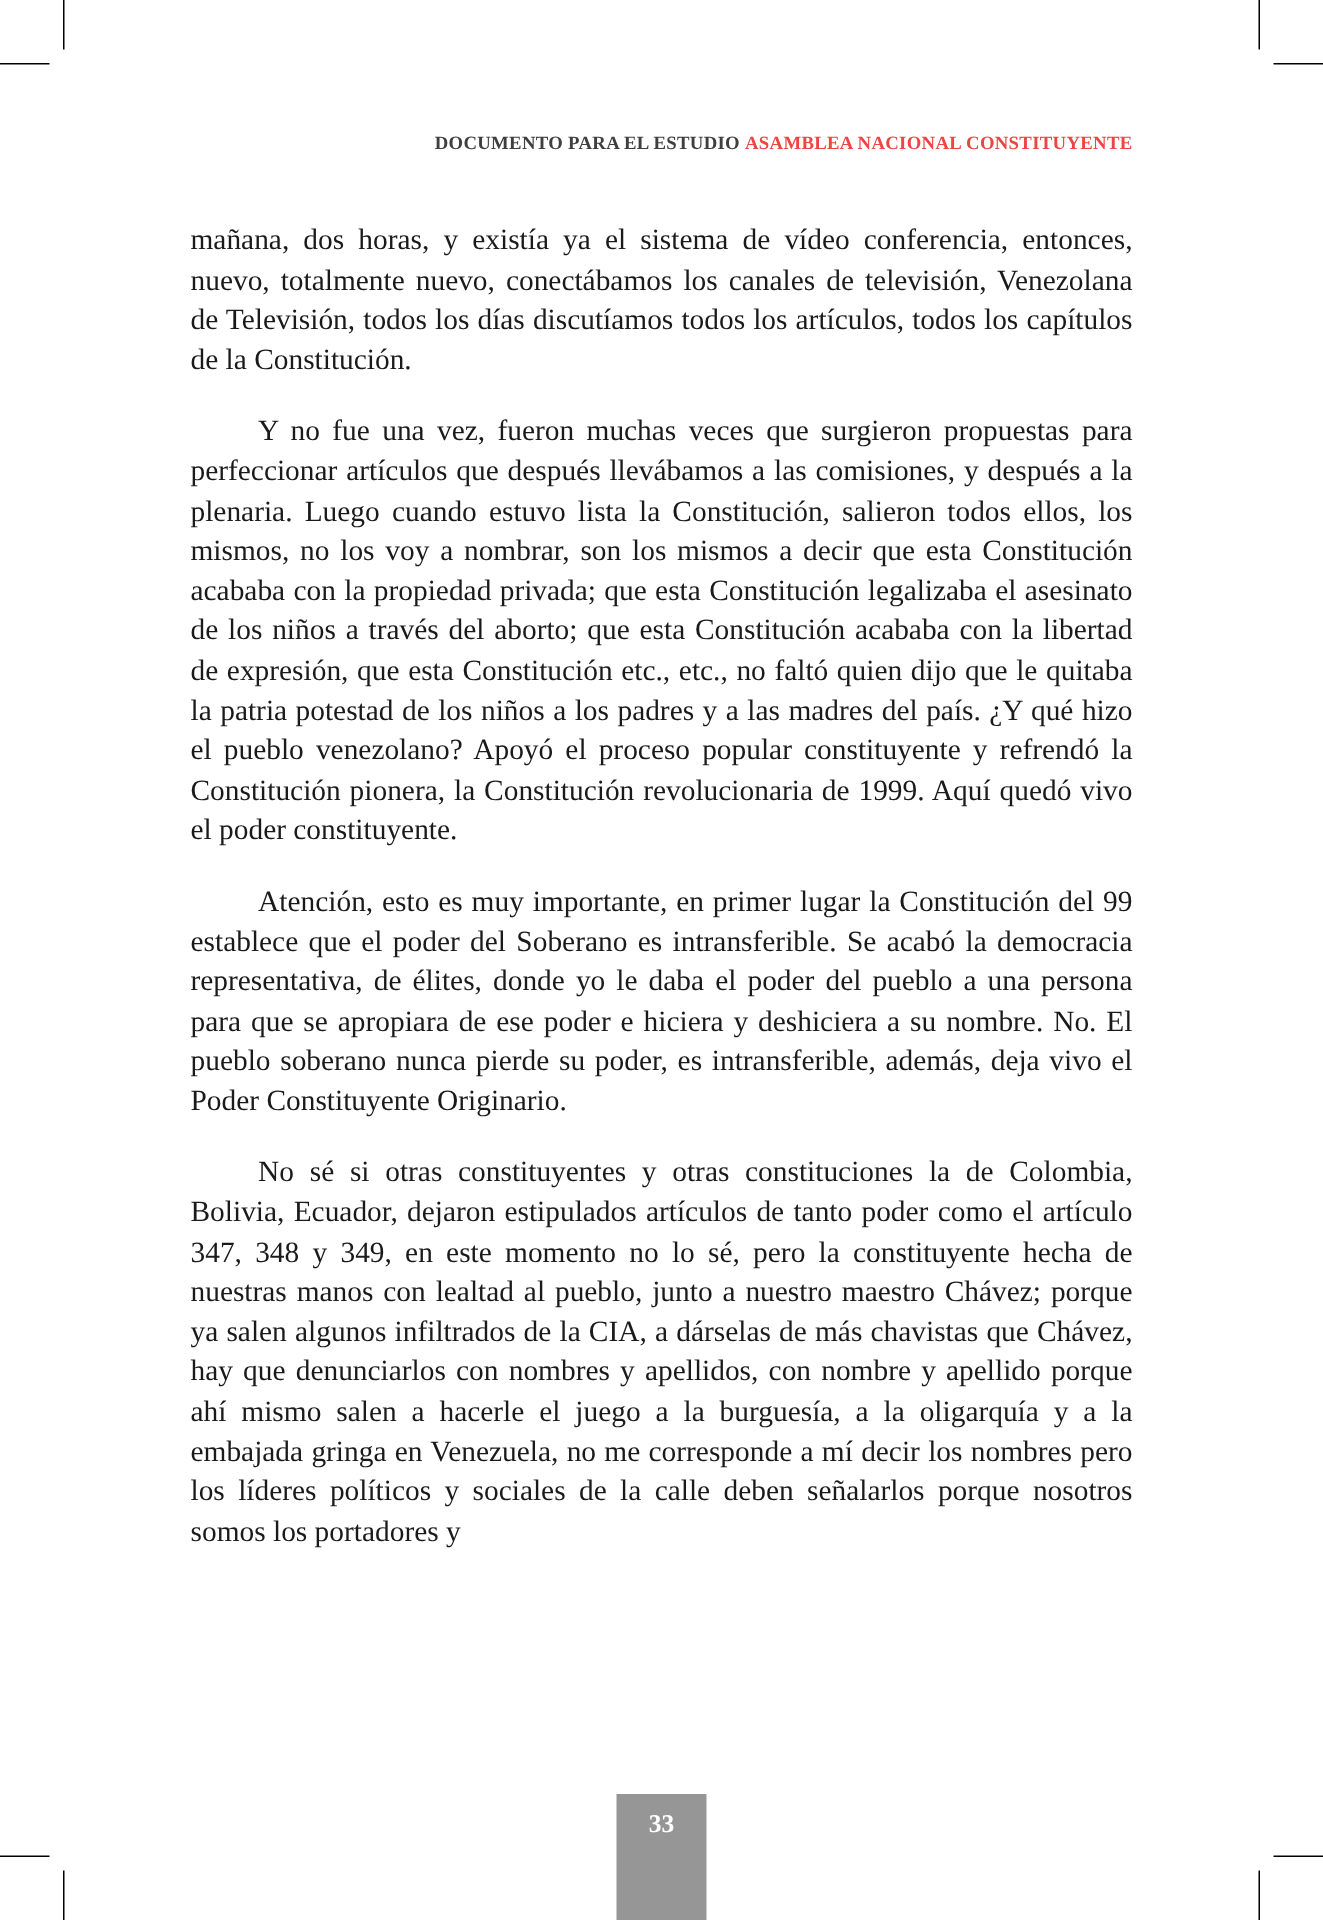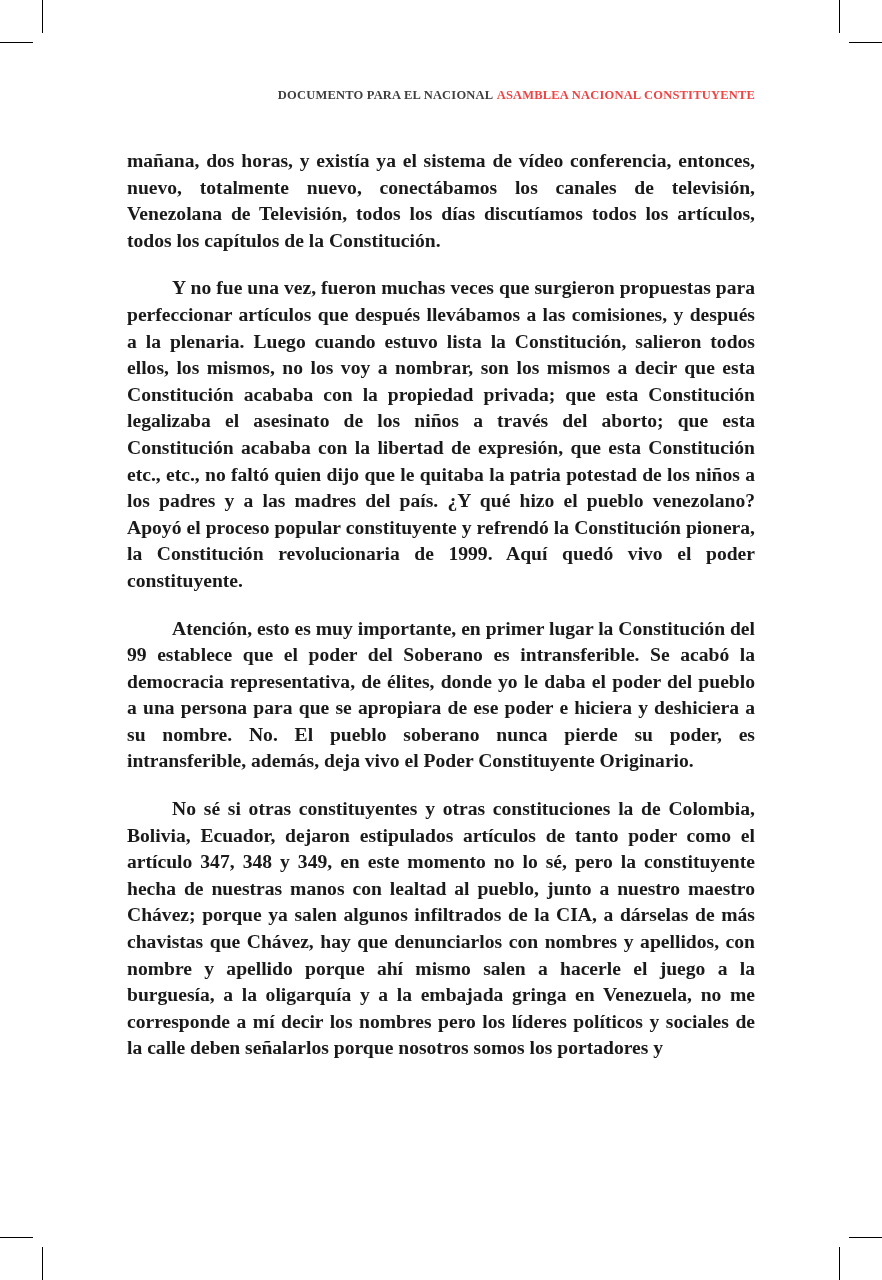--- a/index.html
+++ b/index.html
@@ -50,21 +50,20 @@
   }
   .rh-left  { color: #3f3f3f; }
   .rh-right { color: #ef4444; }
 
   
   .text-column {
     position: absolute;
     left: 127px;
     top: 148px;
     width: 628px;
-    font-weight: bold;
   }
   .para {
     margin: 0 0 21px 0;
     font-size: 19.6px;
     line-height: 26.6px;
     text-align: justify;
     text-justify: inter-word;
     hyphens: manual;
     -webkit-hyphens: manual;
   }
@@ -100,24 +99,27 @@
   <div class="crop crop-v crop-tl-v"></div>
   <div class="crop crop-h crop-tl-h"></div>
   <div class="crop crop-v crop-tr-v"></div>
   <div class="crop crop-h crop-tr-h"></div>
   <div class="crop crop-v crop-bl-v"></div>
   <div class="crop crop-h crop-bl-h"></div>
   <div class="crop crop-v crop-br-v"></div>
   <div class="crop crop-h crop-br-h"></div>
 
   <div class="running-head">
-    <span class="rh-left">DOCUMENTO PARA EL NACIONAL</span><span>&nbsp;</span><span class="rh-right">ASAMBLEA NACIONAL CONSTITUYENTE</span>
+    <span class="rh-left">DOCUMENTO PARA EL ESTUDIO</span><span>&nbsp;</span><span class="rh-right">ASAMBLEA NACIONAL CONSTITUYENTE</span>
   </div>
 
   <div class="text-column">
     <p class="para">mañana, dos horas, y existía ya el sistema de vídeo conferencia, entonces, nuevo, totalmente nuevo, conectábamos los canales de televisión, Venezolana de Televisión, todos los días discutíamos todos los artículos, todos los capítulos de la Constitución.</p>
     <p class="para indent">Y no fue una vez, fueron muchas veces que surgieron propuestas para perfeccionar artículos que después llevábamos a las comisiones, y después a la plenaria. Luego cuando estuvo lista la Constitución, salieron todos ellos, los mismos, no los voy a nombrar, son los mismos a decir que esta Constitución acababa con la propiedad privada; que esta Constitución legalizaba el asesinato de los niños a través del aborto; que esta Constitución acababa con la libertad de expresión, que esta Constitución etc., etc., no faltó quien dijo que le quitaba la patria potestad de los niños a los padres y a las madres del país. ¿Y qué hizo el pueblo venezolano? Apoyó el proceso popular constituyente y refrendó la Constitución pionera, la Constitución revolucionaria de 1999. Aquí quedó vivo el poder constituyente.</p>
     <p class="para indent">Atención, esto es muy importante, en primer lugar la Constitución del 99 establece que el poder del Soberano es intransferible. Se acabó la democracia representativa, de élites, donde yo le daba el poder del pueblo a una persona para que se apropiara de ese poder e hiciera y deshiciera a su nombre. No. El pueblo soberano nunca pierde su poder, es intransferible, además, deja vivo el Poder Constituyente Originario.</p>
     <p class="para indent last">No sé si otras constituyentes y otras constituciones la de Colombia, Bolivia, Ecuador, dejaron estipulados artículos de tanto poder como el artículo 347, 348 y 349, en este momento no lo sé, pero la constituyente hecha de nuestras manos con lealtad al pueblo, junto a nuestro maestro Chávez; porque ya salen algunos infiltrados de la CIA, a dárselas de más chavistas que Chávez, hay que denunciarlos con nombres y apellidos, con nombre y apellido porque ahí mismo salen a hacerle el juego a la burguesía, a la oligarquía y a la embajada gringa en Venezuela, no me corresponde a mí decir los nombres pero los líderes políticos y sociales de la calle deben señalarlos porque nosotros somos los portadores y</p>
   </div>
 
+  <div class="folio">
+    <div class="folio-number">33</div>
+  </div>
 
 </div>
 
 </body></html>

